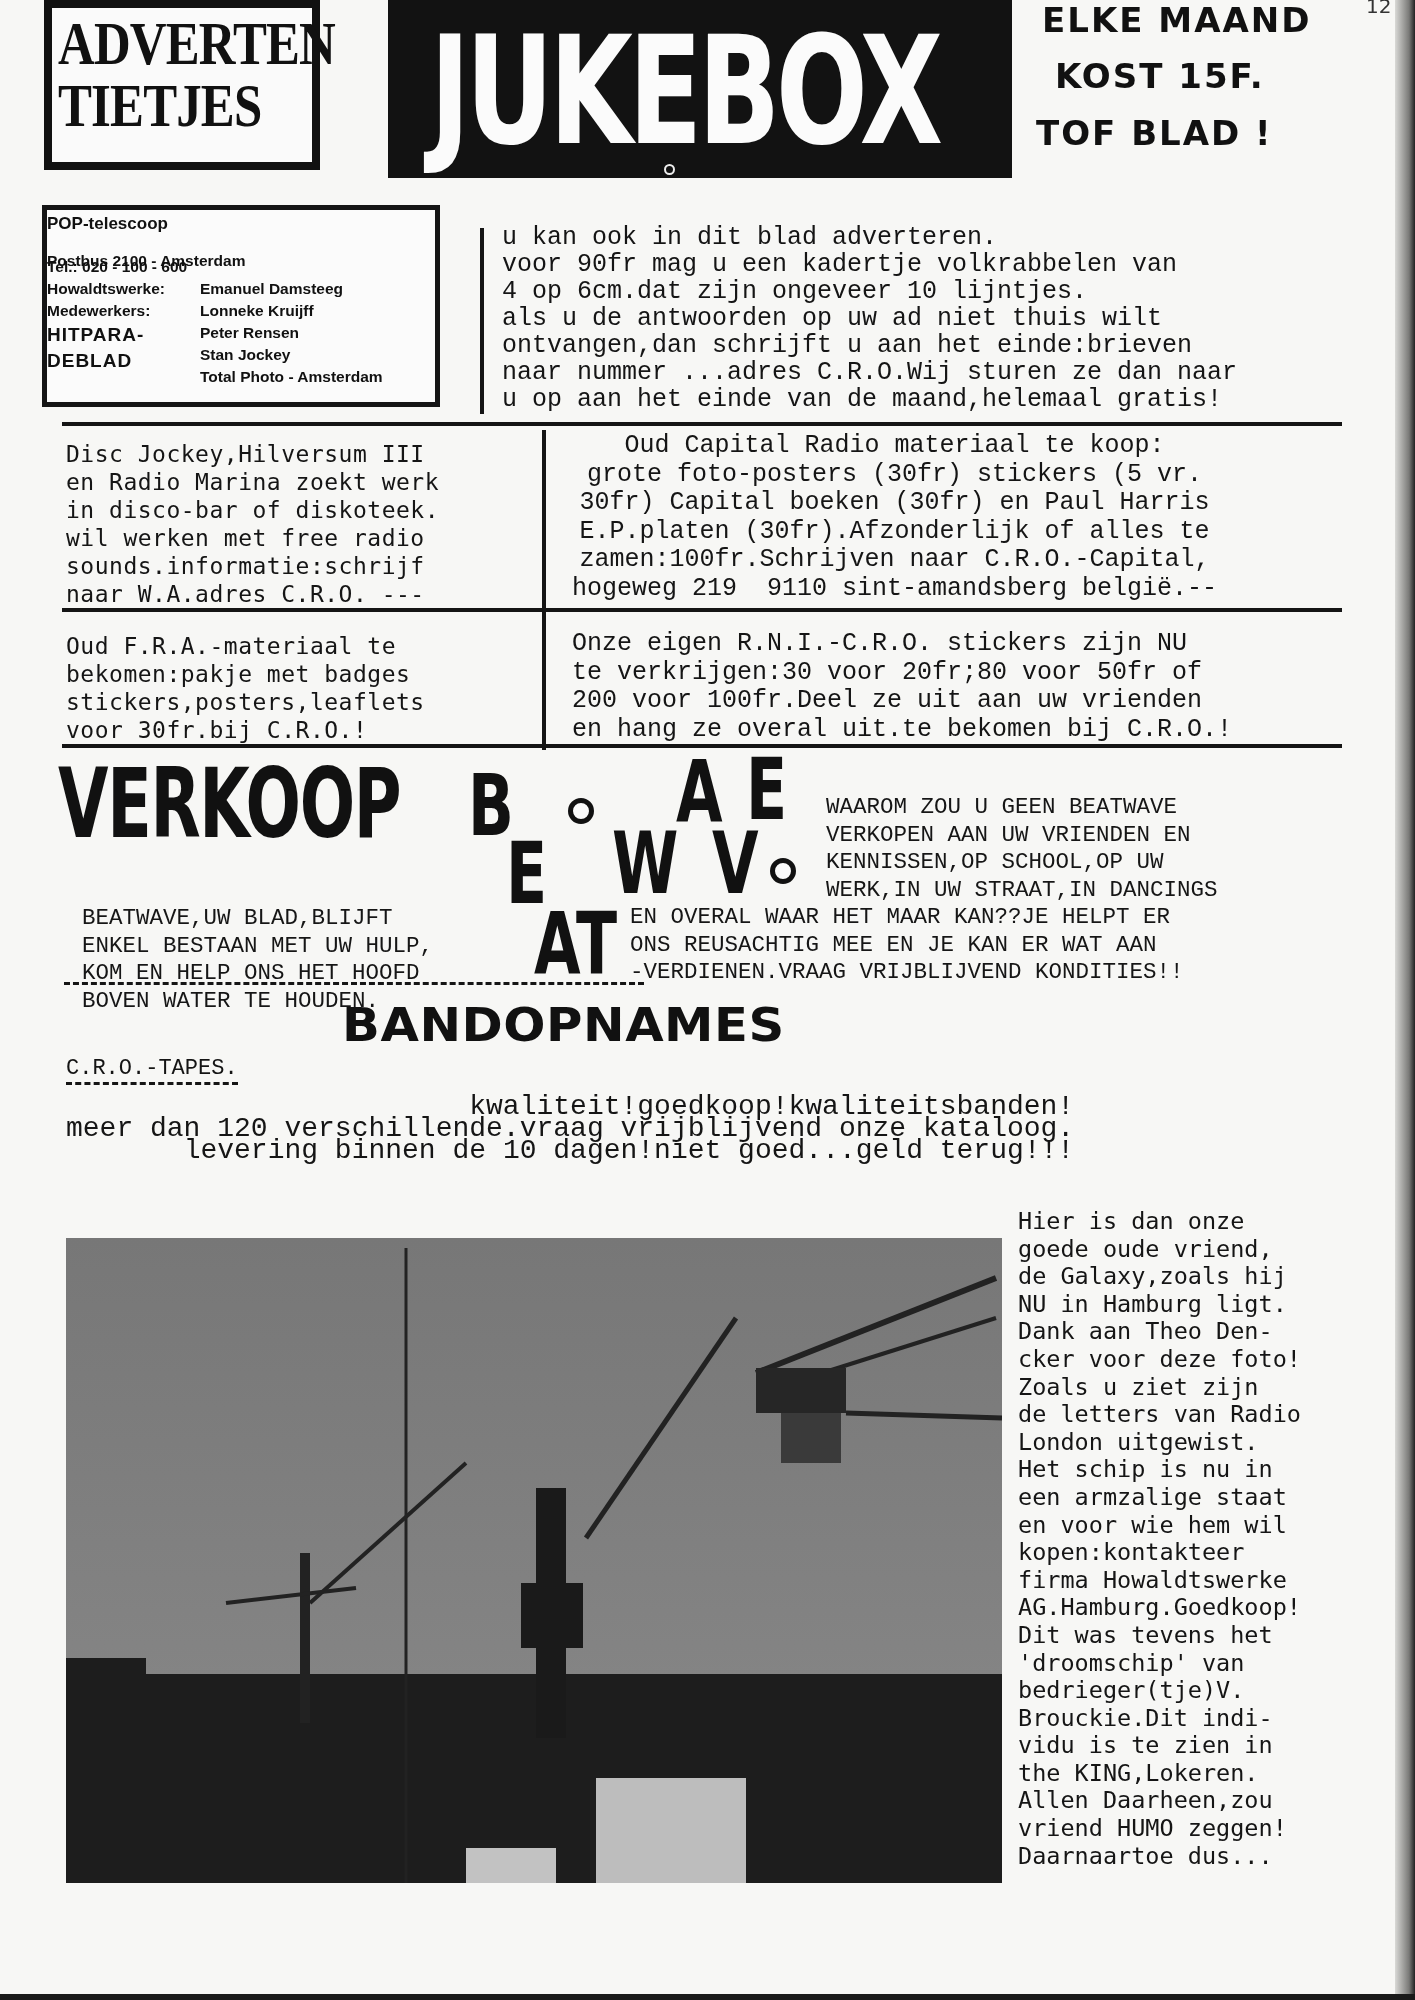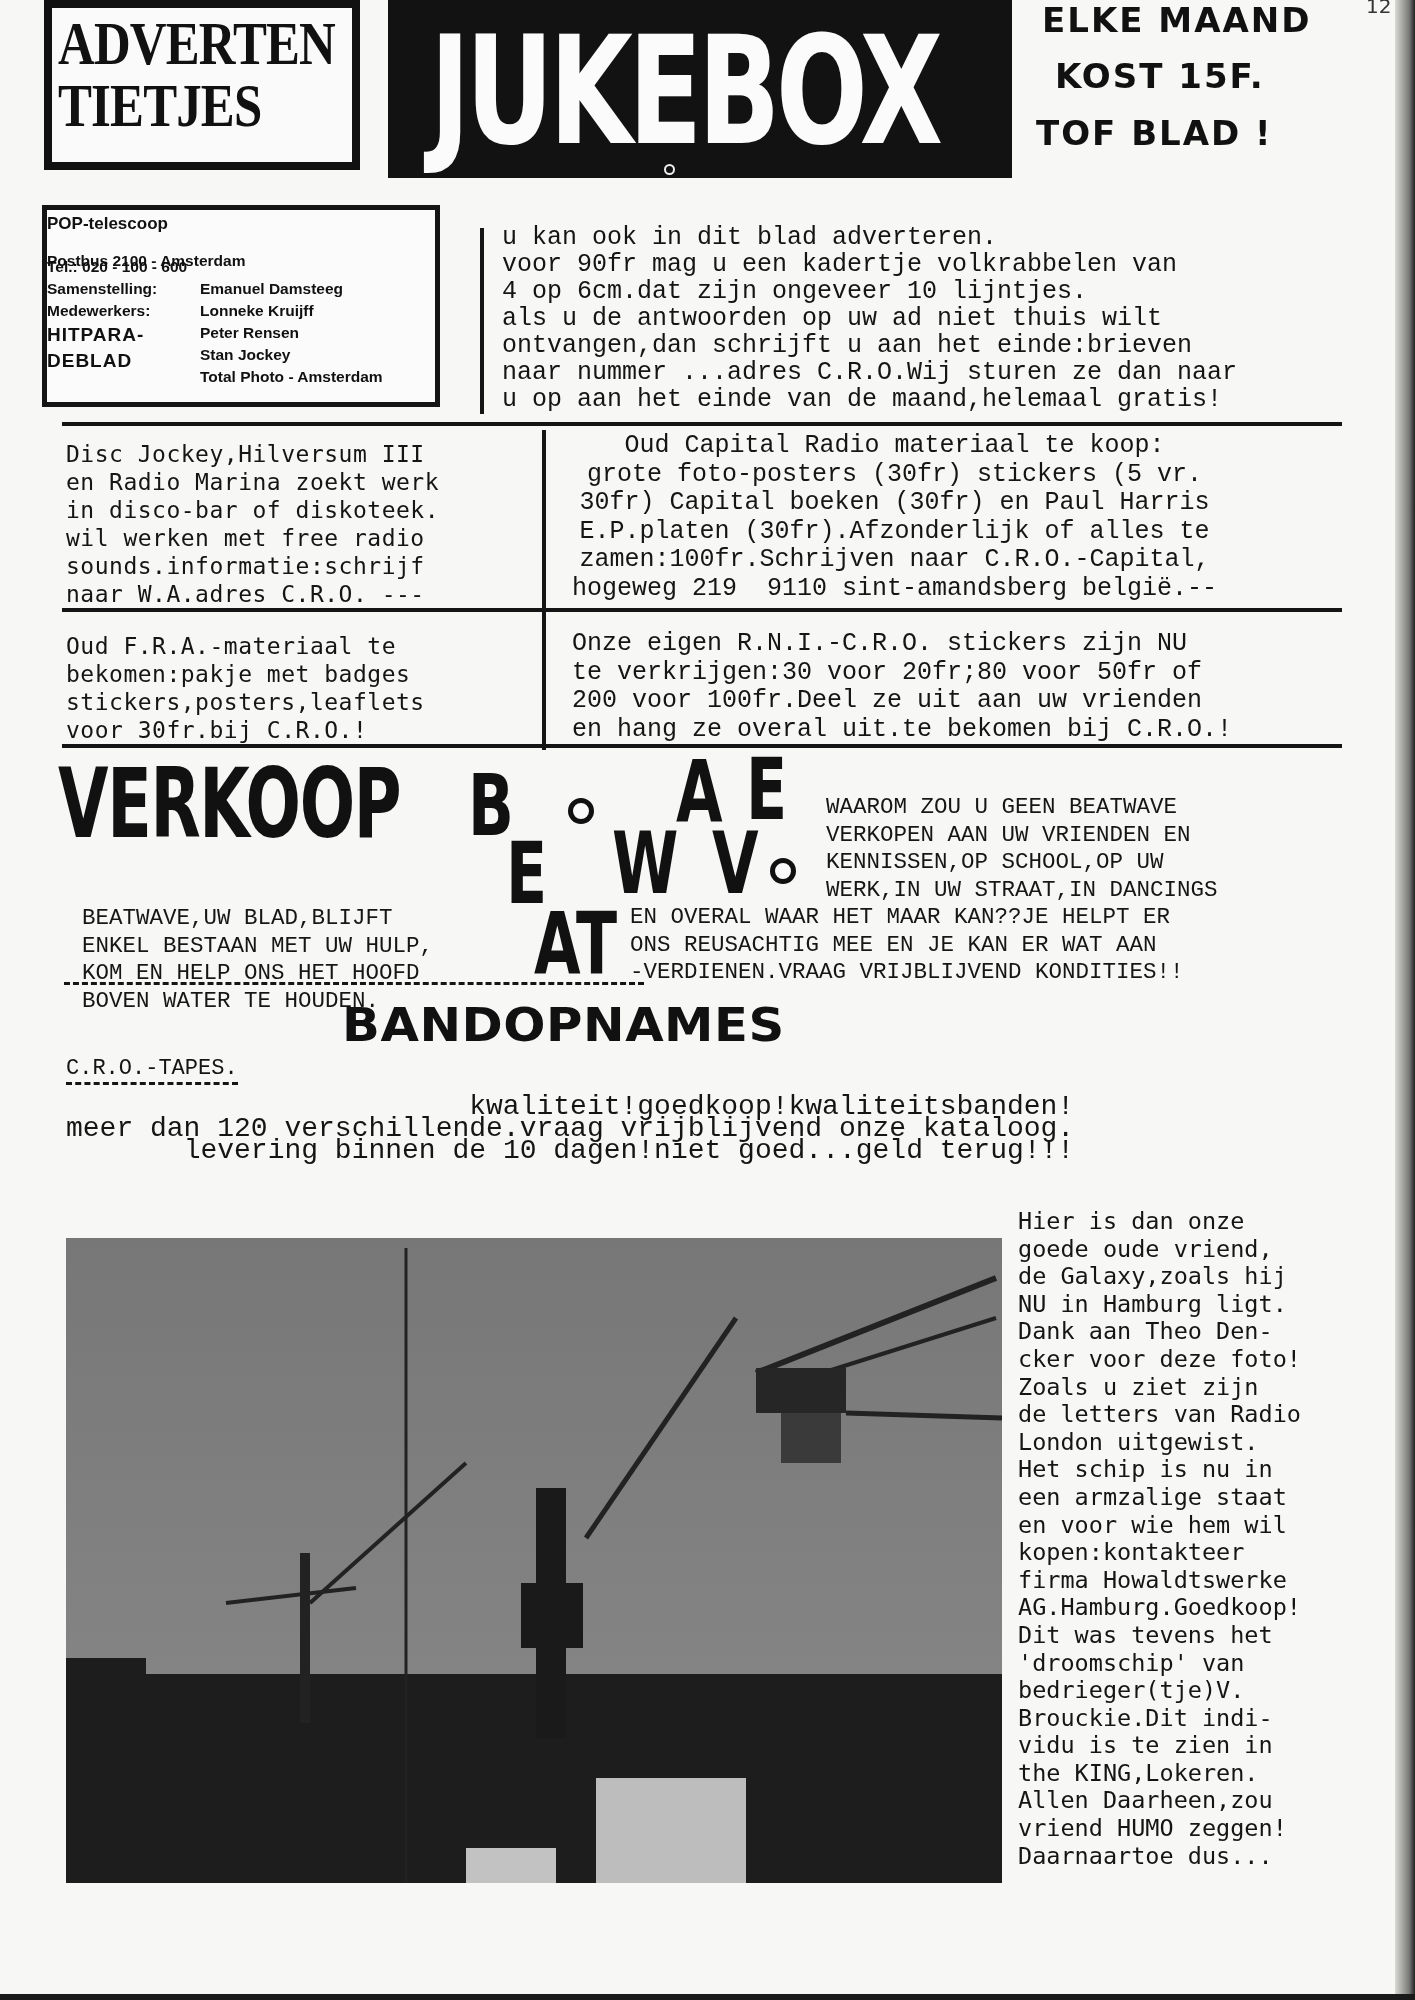--- a/index.html
+++ b/index.html
@@ -2,21 +2,21 @@
 <html><head>
 <meta charset="utf-8">
 <style>
   html, body { margin:0; padding:0; }
   body { width:1415px; height:2000px; background:#f7f7f5; position:relative; overflow:hidden; color:#141414; font-family:"Liberation Mono", "DejaVu Sans Mono", monospace; }
   .abs { position:absolute; }
   .mono { font-family:"Liberation Mono","DejaVu Sans Mono",monospace; }
   .serifmono { font-family:"DejaVu Sans Mono","Liberation Mono",monospace; }
 
   
-  #adv-box { left:44px; top:0; width:316px; height:170px; background:#111; }
+  #adv-box { left:44px; top:0; width:276px; height:170px; background:#111; }
   #adv-inner { position:absolute; left:8px; top:8px; right:8px; bottom:8px; background:#fafafa; }
   #adv-text { position:absolute; left:6px; top:4px; font-family:"Liberation Serif","DejaVu Serif",serif; font-weight:bold; font-size:62px; line-height:62px; letter-spacing:-1px; transform:scaleX(0.82); transform-origin:left top; white-space:nowrap; color:#111; }
   #jukebox-box { left:368px; top:0; width:624px; height:178px; background:#121212;margin-left:20px; }
   #jukebox-text { position:absolute; left:42px; top:26px; font-family:"DejaVu Sans","Liberation Sans",sans-serif; font-weight:bold; font-size:150px; line-height:130px; letter-spacing:-6px; color:#fbfbfb; transform:scaleX(0.72); transform-origin:left top; white-space:nowrap; }
   .hand { font-family:"DejaVu Sans","Liberation Sans",sans-serif; font-weight:bold; font-size:34px; letter-spacing:2px; color:#111; white-space:nowrap; }
   #page-num { left:1366px; top:-6px; font-size:20px; font-family:"DejaVu Sans",sans-serif; color:#333; }
 
   
   #pop-box { left:42px; top:205px; width:388px; height:192px; border:5px solid #151515; background:#fbfbfb; }
   .pop-line { position:absolute; font-family:"Liberation Sans","DejaVu Sans",sans-serif; font-weight:bold; font-size:15.5px; white-space:nowrap; color:#111; }
@@ -60,21 +60,21 @@
 
 <div class="abs hand" style="left:1042px;top:0px;">ELKE MAAND</div>
 <div class="abs hand" style="left:1055px;top:56px;">KOST 15F.</div>
 <div class="abs hand" style="left:1036px;top:113px;">TOF BLAD !</div>
 <div id="page-num" class="abs">12</div>
 
 <div id="pop-box" class="abs">
   <div class="pop-line" style="left:0;top:4px;font-size:17px;">POP-telescoop</div>
   <div class="pop-line" style="left:0;top:42px;">Postbus 2100 - Amsterdam</div>
   <div class="pop-line" style="left:0;top:48px;">Tel.: 020 - 100 - 600</div>
-  <div class="pop-line" style="left:0;top:70px;">Samenstelling:</div>
+  <div class="pop-line" style="left:0;top:70px;">Howaldtswerke:</div>
   <div class="pop-line" style="left:153px;top:70px;">Emanuel Damsteeg</div>
   <div class="pop-line" style="left:0;top:92px;">Medewerkers:</div>
   <div class="pop-line" style="left:153px;top:92px;">Lonneke Kruijff</div>
   <div class="pop-line" style="left:153px;top:114px;">Peter Rensen</div>
   <div class="pop-line" style="left:153px;top:136px;">Stan Jockey</div>
   <div class="pop-line" style="left:153px;top:158px;">Total Photo - Amsterdam</div>
   <div class="pop-line" style="left:0;top:114px;font-size:19px;letter-spacing:1px;">HITPARA-</div>
   <div class="pop-line" style="left:0;top:140px;font-size:19px;letter-spacing:1px;">DEBLAD</div>
 </div>
 

